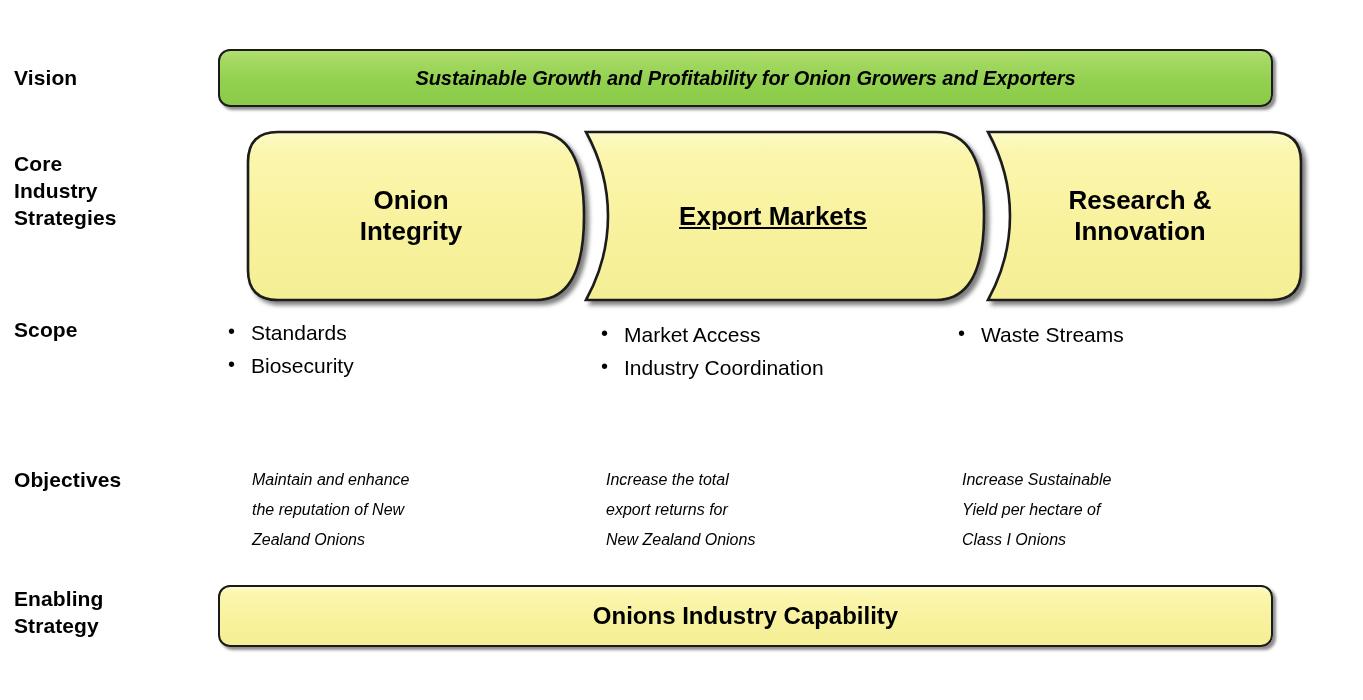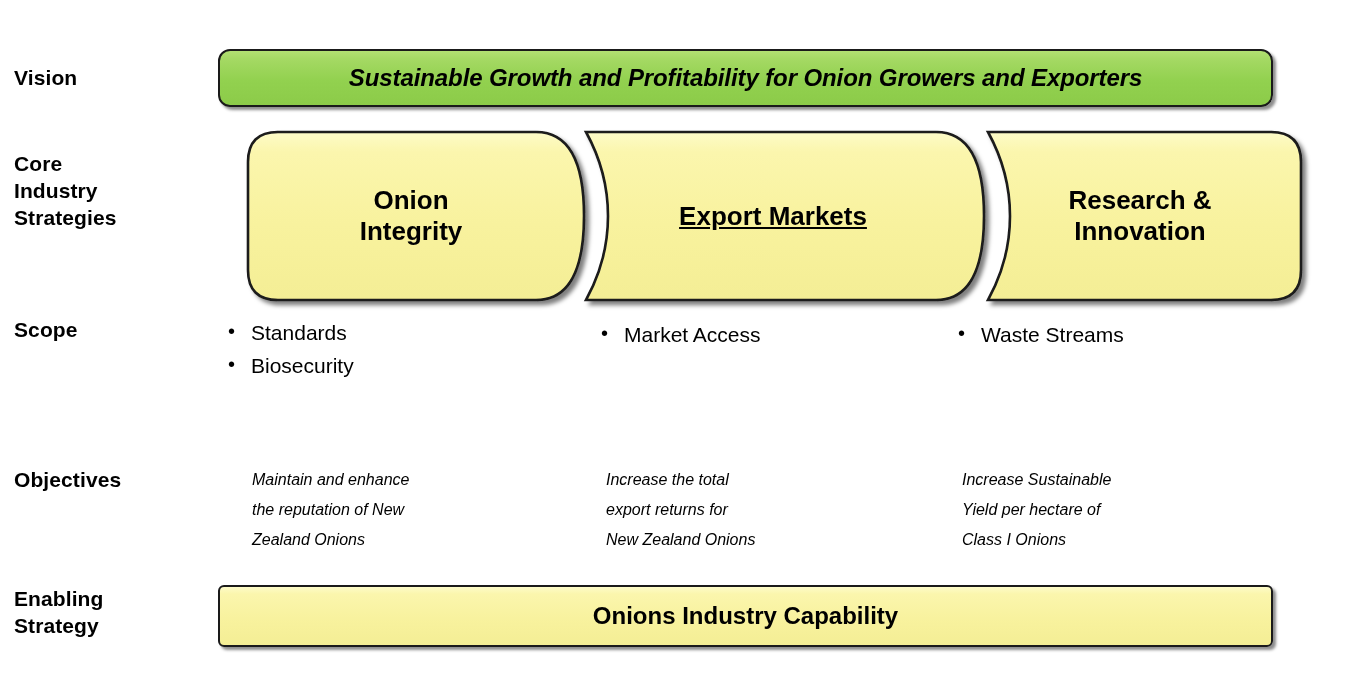--- a/index.html
+++ b/index.html
@@ -39,21 +39,21 @@
     border-radius: 12px;
     box-sizing: border-box;
     background: linear-gradient(to bottom,
                 #b2e072 0%, #a5d964 14%, #92d14f 55%, #8ccb49 100%);
     box-shadow: 3px 3px 3px rgba(0,0,0,0.45);
     display: flex;
     align-items: center;
     justify-content: center;
   }
   .vision-text {
-    font-size: 24px;
+    font-size: 20px;
     font-weight: bold;
     font-style: italic;
     letter-spacing: -0.1px;
     color: #000;
     text-align: center;
   }
 
   
   .strategy-row {
     position: absolute;
@@ -125,21 +125,21 @@
   }
 
   
   .enabling-bar {
     position: absolute;
     left: 218px;
     top: 585px;
     width: 1055px;
     height: 62px;
     border: 2px solid #1a1a1a;
-    border-radius: 6px;
+    border-radius: 12px;
     box-sizing: border-box;
     background: linear-gradient(to bottom,
                 #fdfbc8 0%, #fbf6ad 12%, #f8f29e 55%, #f4ee95 100%);
     box-shadow: 3px 3px 3px rgba(0,0,0,0.45);
     display: flex;
     align-items: center;
     justify-content: center;
   }
   .enabling-text {
     font-size: 24px;
@@ -227,20 +227,21 @@
 <div class="scope-col" style="left:225px; top:316px; width:300px;">
   <ul>
     <li>Standards</li>
     <li>Biosecurity</li>
   </ul>
 </div>
 
 <div class="scope-col" style="left:598px; top:318px; width:330px;">
   <ul>
     <li>Market Access</li>
+    <li>Industry Coordination</li>
   </ul>
 </div>
 
 <div class="scope-col" style="left:955px; top:318px; width:330px;">
   <ul>
     <li>Waste Streams</li>
   </ul>
 </div>
 
 <div class="row-label" style="top:466px;">Objectives</div>

